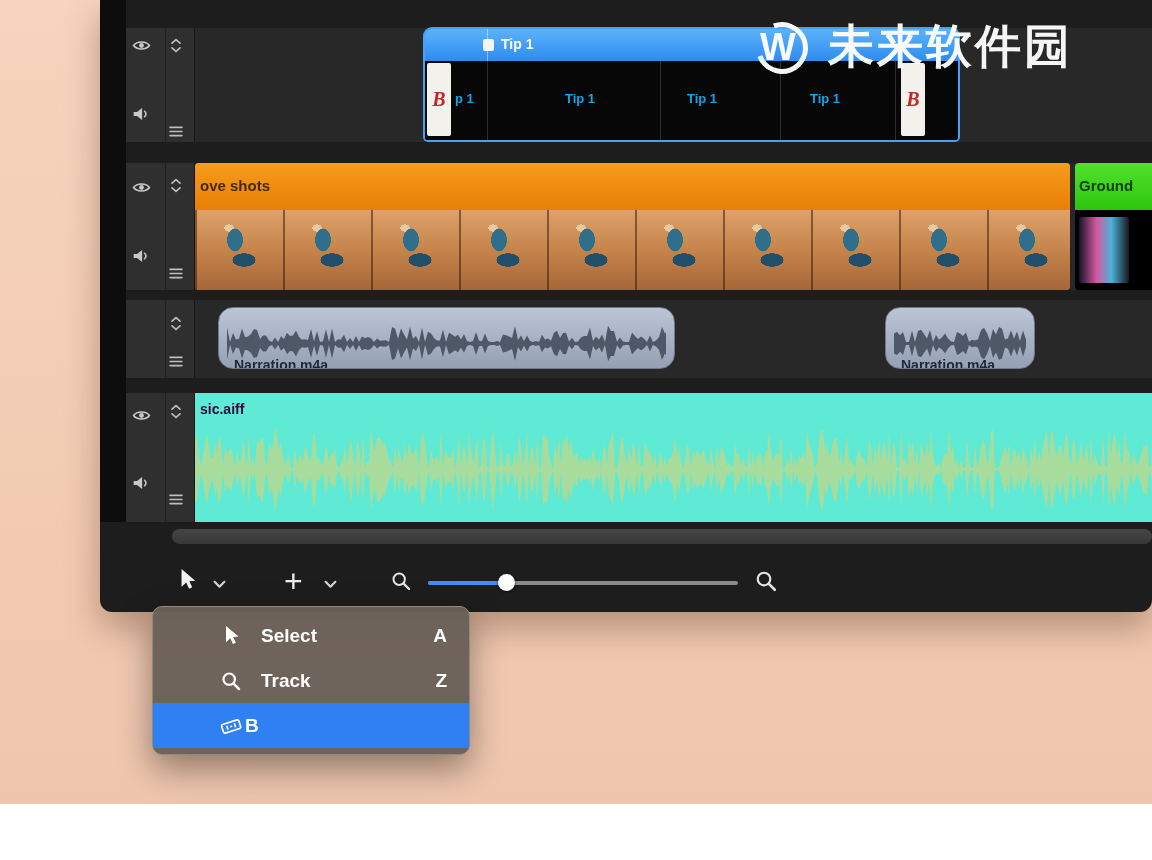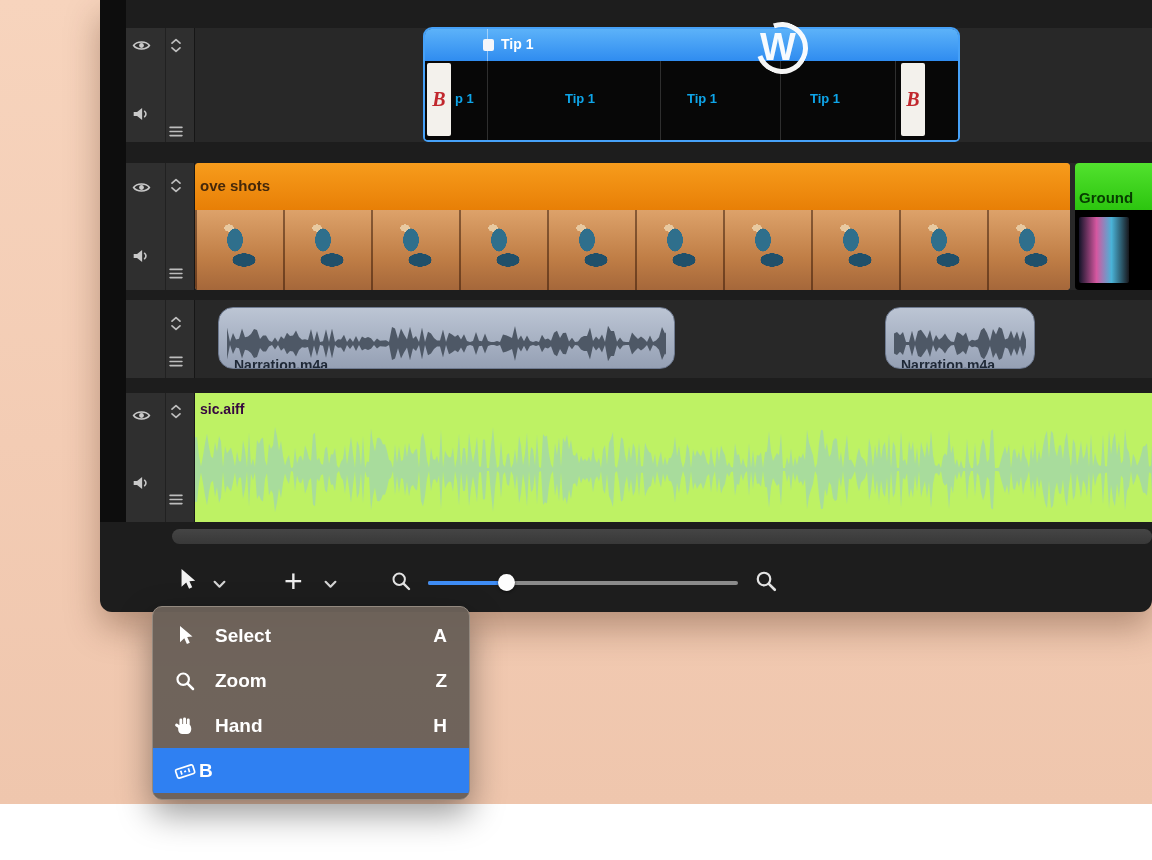--- a/index.html
+++ b/index.html
@@ -55,56 +55,56 @@
       radial-gradient(ellipse 8px 6px at 34px 18px, #e8c9a0 0 60%, rgba(0,0,0,0) 61%),
       repeating-linear-gradient(90deg, rgba(50,20,4,.5) 0 2px, rgba(0,0,0,0) 2px 88px),
       linear-gradient(180deg,#dda26a,#c07e46 60%,#a5673a);
     background-size:88px 100%,88px 100%,88px 100%,88px 100%,100% 100%;
     background-repeat:repeat-x,repeat-x,repeat-x,repeat-x,no-repeat; }
   .clip-green { left:975px; top:163px; width:77px; height:127px; overflow:hidden;
     border-radius:4px 0 0 4px; background:#000; }
   .clip-green .head { position:absolute; left:0; top:0; right:0; height:47px;
     background:linear-gradient(180deg,#52e22e,#2cc50f); }
   .clip-green .name { position:absolute; left:4px; top:14px; color:#073c00;
-    font-size:15px; font-weight:bold; white-space:nowrap;margin-top:12px; }
+    font-size:15px; font-weight:bold; white-space:nowrap; }
   .clip-green .thumb { position:absolute; left:4px; top:54px; width:50px; height:66px;
     background:linear-gradient(90deg,#141428,#d557a0 35%,#4ab3d8 65%,#17171c);
     border-radius:2px; }
 
   
   .clip-narr { top:307px; height:62px; border-radius:15px;
     background:linear-gradient(180deg,#bcc5d4,#95a0b4); border:1px solid #6e7a90;
     overflow:hidden; }
   .clip-narr .name { position:absolute; left:15px; top:5px; color:#1e2836;
     font-size:14px; font-weight:bold; white-space:nowrap;margin-top:44px; }
   .narr-wave { position:absolute; left:8px; right:8px; top:16px; bottom:5px; }
 
   
-  .clip-music { left:95px; top:393px; width:957px; height:129px; background:#bef264;
+  .clip-music { left:95px; top:393px; width:957px; height:129px; background:#5eead4;
     overflow:hidden; }
   .clip-music .name { position:absolute; left:5px; top:8px; color:#36063f;
     font-size:14px; font-weight:bold; }
   .music-wave { position:absolute; left:0; right:0; top:32px; bottom:8px; }
 
   
   .hscroll { left:72px; top:529px; right:0; height:15px; border-radius:8px;
     background:linear-gradient(180deg,#454545,#383838); }
   .toolbar-plus { color:#ececec; font-size:32px; font-weight:normal; line-height:1; }
   .slider-track { left:328px; top:581px; width:310px; height:4px; border-radius:2px;
     background:#8b8b8b; }
   .slider-fill { position:absolute; left:0; top:0; height:4px; width:78px;
     border-radius:2px; background:#3f8df5; }
   .slider-thumb { position:absolute; left:70px; top:-7px; width:17px; height:17px;
     border-radius:50%; background:#fdfdfd; box-shadow:0 1px 3px rgba(0,0,0,.6); }
 
   
   .menu { position:absolute; left:152px; top:606px; width:318px; z-index:40;
     background:rgba(106,96,88,.97); border:1px solid #93897f; border-radius:10px;
     box-shadow:0 14px 34px rgba(0,0,0,.4); padding:6px 0; overflow:hidden; }
-  .menu-item { height:45px; display:flex; align-items:center; padding-left:18px;
+  .menu-item { height:45px; display:flex; align-items:center; padding-left:64px;
     color:#fff; }
   .menu-item.selected { background:#2f80f2; }
   .menu-item .mi-icon { width:28px; display:flex; justify-content:center; }
   .menu-item .mi-label { margin-left:16px; font-size:19px; font-weight:bold; flex:1; }
   .menu-item .mi-key { margin-right:22px; font-size:19px; font-weight:bold; }
 
   
   .watermark { position:absolute; left:742px; top:8px; width:410px; height:104px;
     z-index:50; color:#fff; opacity:.96; pointer-events:none; }
   .wm-ring { position:absolute; left:14px; top:14px; width:52px; height:52px;
@@ -324,47 +324,35 @@
       <span class="mi-label">Select</span>
       <span class="mi-key">A</span>
     </div>
     <div class="menu-item">
       <span class="mi-icon">
           <svg viewBox="0 0 20 20" width="20" height="20">
             <circle cx="8.2" cy="8.2" r="5.7" fill="none" stroke="#fff" stroke-width="2.2"></circle>
             <path d="M12.6 12.6 18 18" stroke="#fff" stroke-width="2.5" stroke-linecap="round"></path>
           </svg>
         </span>
-      <span class="mi-label">Zoom</span>
+      <span class="mi-label">Track</span>
       <span class="mi-key">Z</span>
-    </div>
-    <div class="menu-item">
-      <span class="mi-icon">
-          <svg viewBox="0 0 22 20" width="22" height="20" fill="#fff">
-            <rect x="4.2" y="8" width="13" height="10" rx="4.2"></rect>
-            <rect x="5.4" y="2.6" width="2.9" height="8" rx="1.45"></rect>
-            <rect x="9.1" y="1.4" width="2.9" height="9" rx="1.45"></rect>
-            <rect x="12.8" y="2.6" width="2.9" height="8" rx="1.45"></rect>
-            <rect x="0.8" y="8.6" width="7" height="2.9" rx="1.45" transform="rotate(35 4 10)"></rect>
-          </svg>
-        </span>
-      <span class="mi-label">Hand</span>
-      <span class="mi-key">H</span>
     </div>
     <div class="menu-item selected">
       <span class="mi-icon">
           <svg viewBox="0 0 24 18" width="24" height="18">
             <g transform="rotate(-18 12 9)" fill="none" stroke="#fff" stroke-width="1.7">
               <rect x="3" y="5" width="18" height="9" rx="1.5"></rect>
               <path d="M8 7.5v4M16 7.5v4M11 9.5h2"></path>
             </g>
           </svg>
         </span>
       <span class="mi-key">B</span>
     </div>
   </div>
 
   <div class="watermark">
     <div class="wm-ring"></div>
     <div class="wm-w">W</div>
+    <div class="wm-brand">未来软件园</div>
   </div>
 
 </div>
 
 </body></html>

